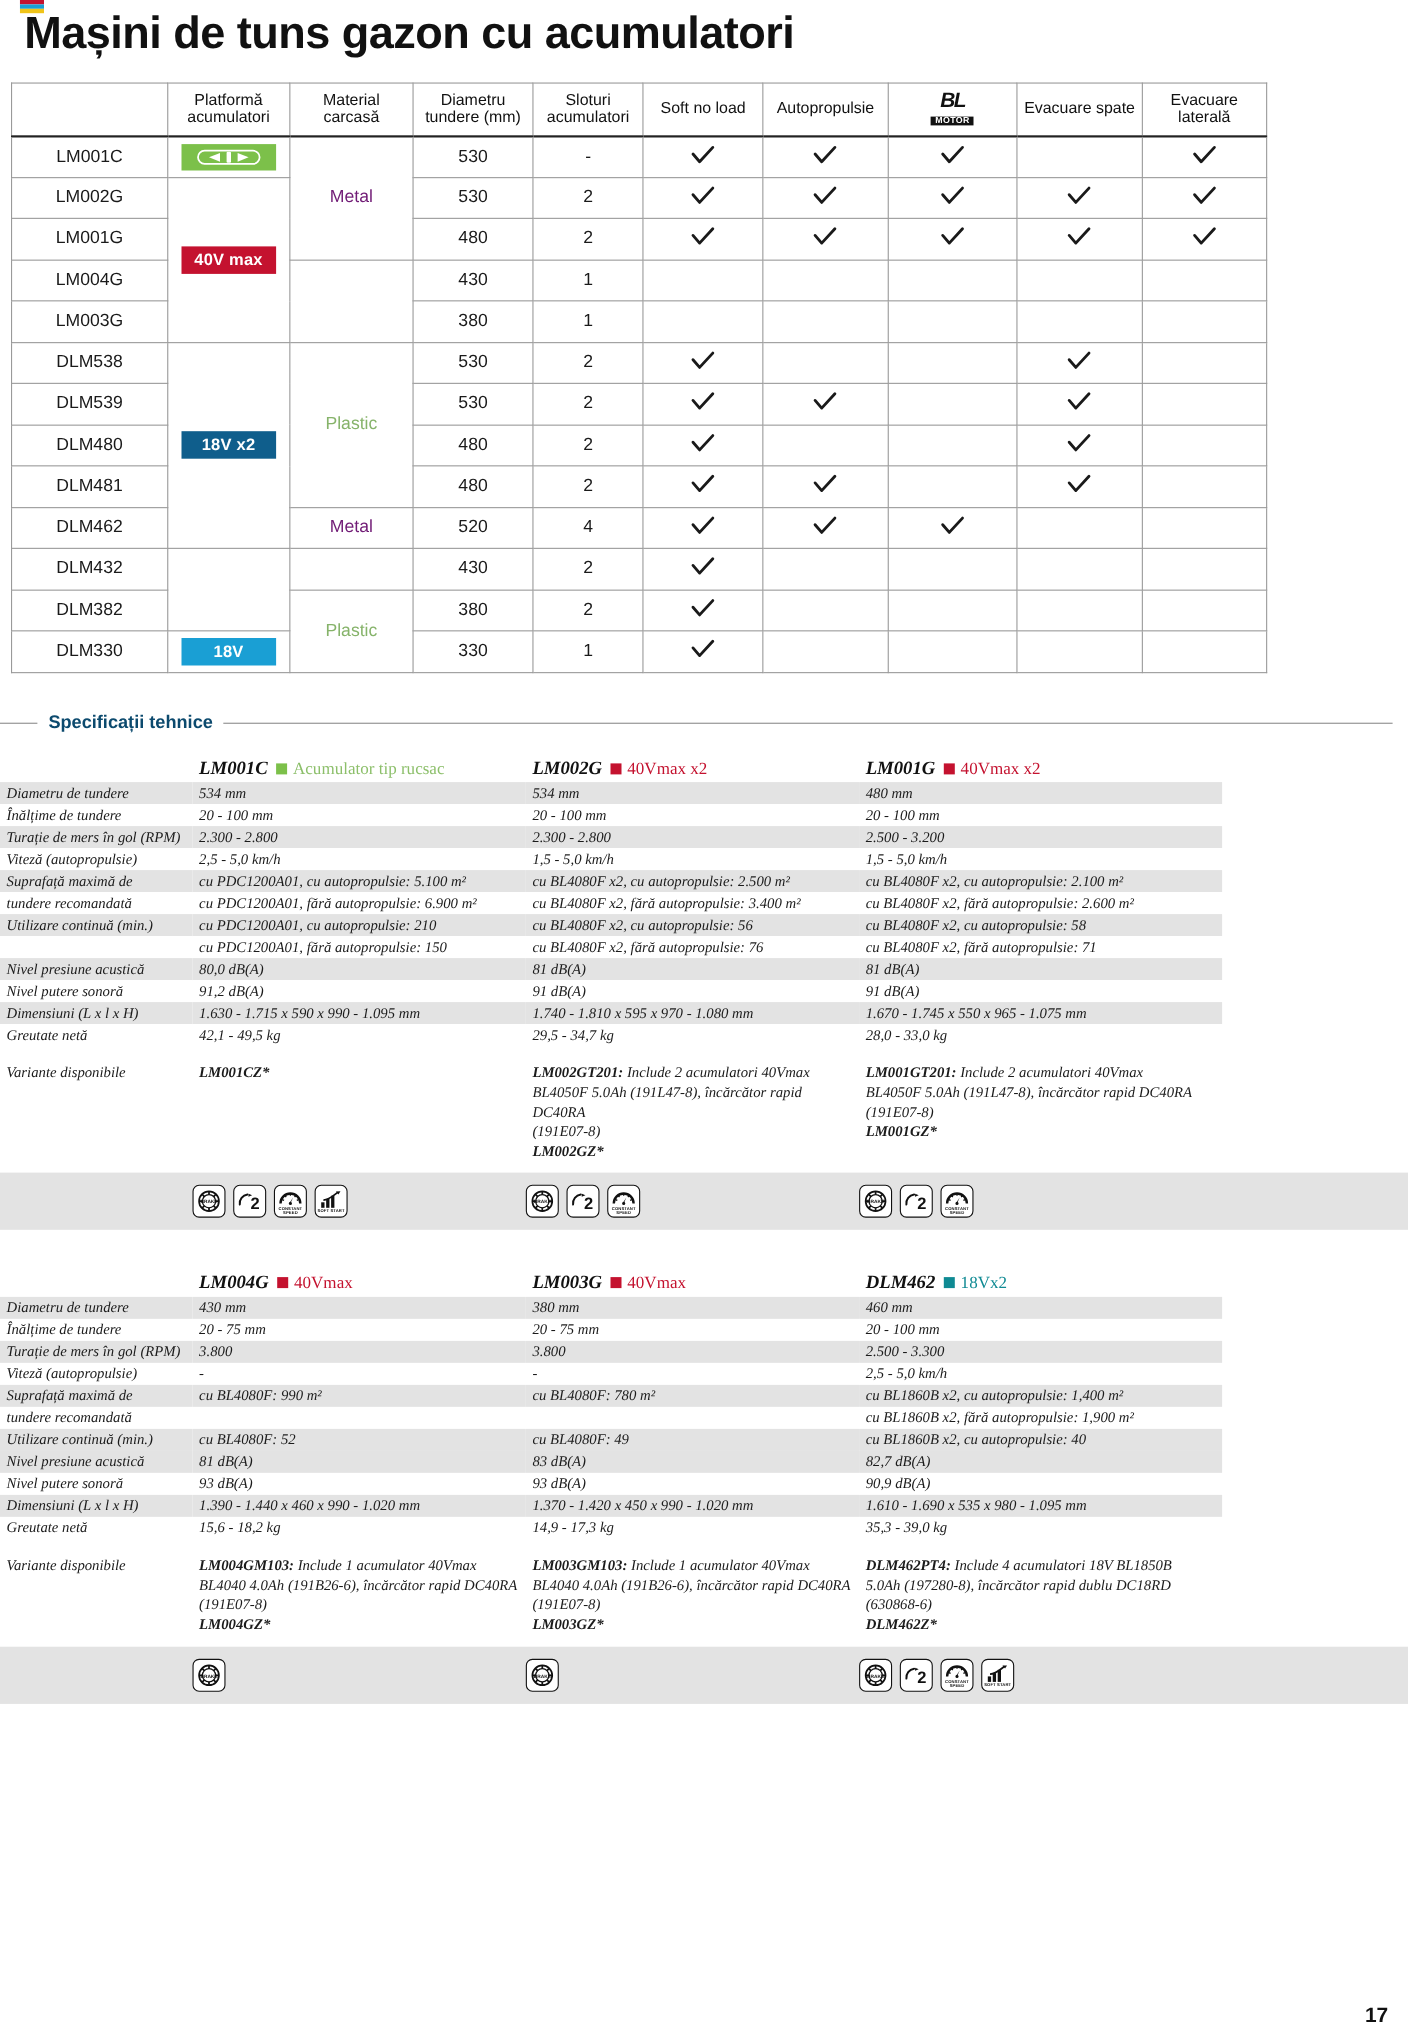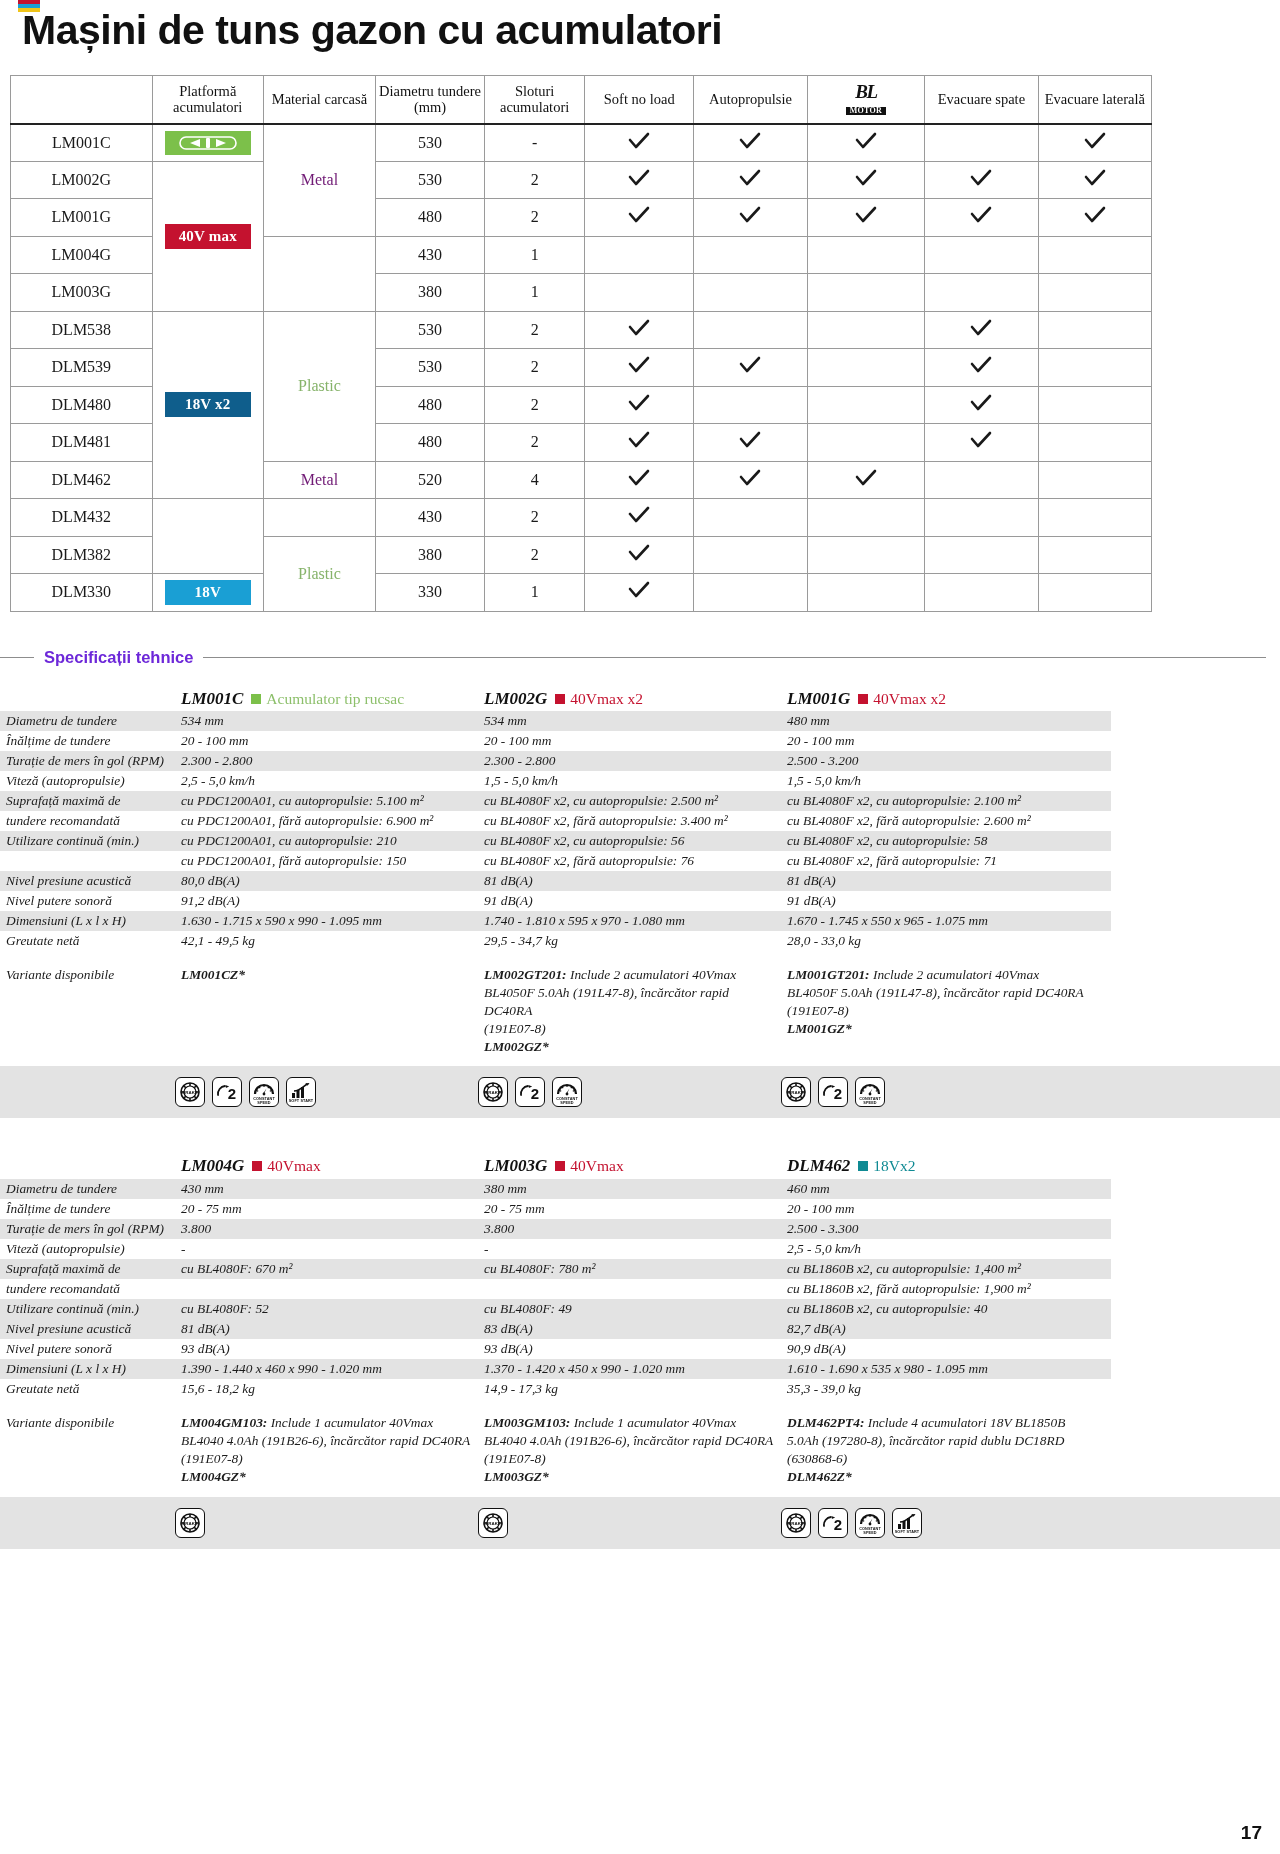--- a/index.html
+++ b/index.html
@@ -23,21 +23,20 @@
     line-height:1.0;
   }
 
   
   .cmp-wrap { padding:0 14px 0 10px; margin-top:24px; }
   table.cmp {
     border-collapse:collapse;
     width:1142px;
     table-layout:fixed;
     font-size:14.5px;
-    font-family:Liberation Serif, serif;
   }
   table.cmp th, table.cmp td {
     border:1px solid #9a9a9a;
     text-align:center;
     vertical-align:middle;
     padding:2px 3px;
     background:#fff;
   }
   table.cmp thead th {
     font-weight:normal;
@@ -89,21 +88,21 @@
     background:#111; color:#fff; display:inline-block; padding:0 4px; margin-top:1px;
   }
 
   
   .spec-head {
     display:flex; align-items:center; gap:10px;
     margin:36px 0 0 0; padding:0 14px 0 0;
   }
   .spec-head .rule { height:1px; background:#8d8d8d; flex:0 0 34px; }
   .spec-head .rule-long { height:1px; background:#8d8d8d; flex:1 1 auto; }
-  .spec-head .txt { font-weight:bold; font-size:16.5px; color:#6d28d9; white-space:nowrap; }
+  .spec-head .txt { font-weight:bold; font-size:16.5px; color:#0c4a6e; white-space:nowrap; }
 
   
   .spec-block { position:relative; margin-top:20px; }
   table.spec {
     border-collapse:collapse;
     width:1280px;
     table-layout:fixed;
     font-family:"Liberation Serif", serif;
   }
   table.spec td {
@@ -724,21 +723,21 @@
         </tr>
         <tr class="plain">
           <td class="lbl">Viteză (autopropulsie)</td>
           <td class="c1">-</td>
           <td class="c2">-</td>
           <td class="c3">2,5 - 5,0 km/h</td>
           <td class="pad"></td>
         </tr>
         <tr class="zebra">
           <td class="lbl">Suprafață maximă de</td>
-          <td class="c1">cu BL4080F: 670 m²</td>
+          <td class="c1">cu BL4080F: 990 m²</td>
           <td class="c2">cu BL4080F: 780 m²</td>
           <td class="c3">cu BL1860B x2, cu autopropulsie: 1,400 m²</td>
           <td class="pad"></td>
         </tr>
         <tr class="plain">
           <td class="lbl">tundere recomandată</td>
           <td class="c1"></td>
           <td class="c2"></td>
           <td class="c3">cu BL1860B x2, fără autopropulsie: 1,900 m²</td>
           <td class="pad"></td>

